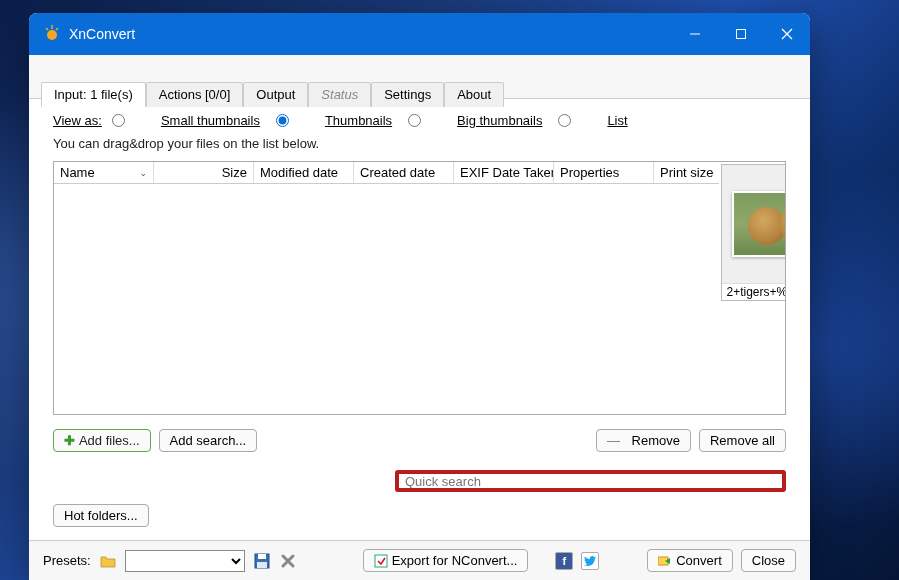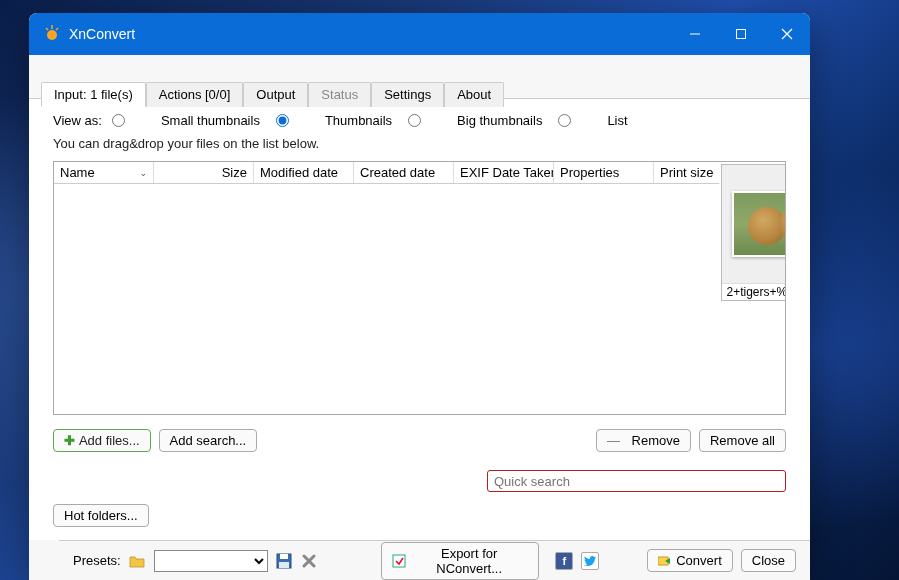--- a/index.html
+++ b/index.html
@@ -12,24 +12,24 @@
   .window { position: absolute; left: 29px; top: 13px; width: 781px; height: 567px; background: #f7f7f7; border-radius: 8px 8px 0 0; box-shadow: 0 10px 40px rgba(0,0,0,0.4); display:flex; flex-direction:column; overflow:hidden; }
   .titlebar { height: 42px; background: #0a6cd6; display:flex; align-items:center; color:#fff; padding: 0 0 0 14px; flex:0 0 auto; }
   .titlebar .app-icon { width:18px; height:18px; margin-right:8px; }
   .titlebar .title { font-size: 14px; }
   .titlebar .spacer { flex:1; }
   .win-btn { width:46px; height:42px; display:flex; align-items:center; justify-content:center; color:#fff; }
 
   .tabs { display:flex; height:26px; background:#f7f7f7; border-bottom:1px solid #ccc; margin-top:18px; padding-left:12px; }
   .tab { padding: 4px 12px; border:1px solid #ccc; border-bottom:none; background:#f0f0f0; margin-right:0px; border-radius:2px 2px 0 0; position:relative; top:9px; cursor:pointer; }
   .tab.active { background:#fff; border-bottom:1px solid #fff; }
-  .tab.disabled { color:#888; }
+  .tab.disabled { color:#888;font-style:italic; }
 
   .content { flex:1; background:#fff; padding: 14px 24px 8px 24px; display:flex; flex-direction:column; }
-  .viewas-row { display:flex; align-items:center; gap:4px; margin-bottom:4px; }
+  .viewas-row { display:flex; align-items:center; gap:4px; margin-bottom:4px;text-decoration:underline; }
   .viewas-row label { margin-right:6px;gap:36px; }
   .radio { display:flex; align-items:center; gap:4px; margin-left:6px; }
   .radio input { accent-color:#0a6cd6; }
   .hint { margin-top:4px; margin-bottom:10px; color:#222; }
 
   .file-area { border:1px solid #aaa; height:254px; display:flex; background:#fff; }
   .cols { display:flex; height:22px; border-bottom:1px solid #ccc; }
   .col { border-right:1px solid #ddd; padding:2px 6px; font-size:13px; display:flex; align-items:center; white-space:nowrap; overflow:hidden; }
   .col .sort-ind { margin-left:auto; font-size:9px; color:#555; }
   .thumb-zone { flex:1; padding:2px; overflow:auto; }
@@ -43,25 +43,25 @@
   .thumb-label { width:100%; background:#fff; border-top:1px solid #ddd; padding:1px 4px; font-size:12px; white-space:nowrap; overflow:hidden; text-overflow:ellipsis; }
 
   .row-btns { display:flex; gap:8px; margin-top:14px; align-items:center; }
   .btn { border:1px solid #aaa; background:#fafafa; border-radius:4px; padding:3px 10px; display:inline-flex; align-items:center; gap:4px; cursor:pointer; font-size:13px; }
   .btn.green { border-color:#5ea84c; color:#222; }
   .btn.green .plus { color:#3c9a2e; font-weight:bold; }
   .row-btns .flex { flex:1; }
 
   .search-row { display:flex; margin-top:18px; }
   .search-row .flex { flex:1; }
-  .search-input { width:299px; border:1px solid #b91c1c; border-radius:3px; padding:3px 6px; color:#888; height:22px; }
+  .search-input { width:391px; border:4px solid #b91c1c; border-radius:3px; padding:3px 6px; color:#888; height:22px; }
 
   .hot-row { margin-top:12px; }
 
-  .bottom-bar { flex:0 0 auto; height:40px; border-top:1px solid #ccc; display:flex; align-items:center; padding: 0 14px; gap:8px; background:#f7f7f7;margin-left:30px; }
+  .bottom-bar { flex:0 0 auto; height:40px; border-top:1px solid #ccc; display:flex; align-items:center; padding: 0 14px; gap:8px; background:#f7f7f7; }
   .preset-select { width:120px; height:22px; border:1px solid #888; background:#fff; }
   .icon-btn { width:18px; height:18px; display:inline-flex; align-items:center; justify-content:center; cursor:pointer; }
   .bottom-bar .flex { flex:1; }
   .social { display:flex; gap:8px; margin-right:40px; }
   .social .sq { width:18px; height:18px; border:1px solid #aaa; border-radius:2px; display:flex; align-items:center; justify-content:center; font-weight:bold; font-size:11px; }
   .fb { background:#3b5998; color:#fff; }
   .tw { background:#fff; color:#1da1f2; }
 
   svg { display:block; }
 </style>

